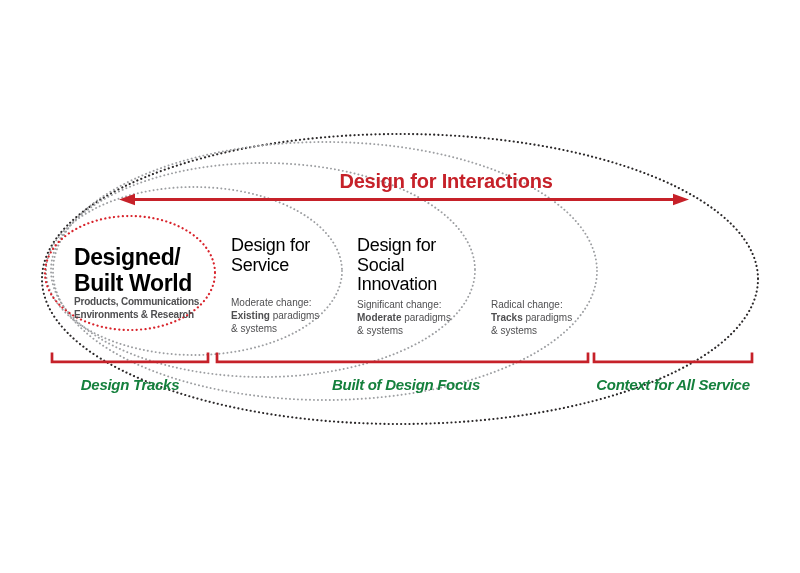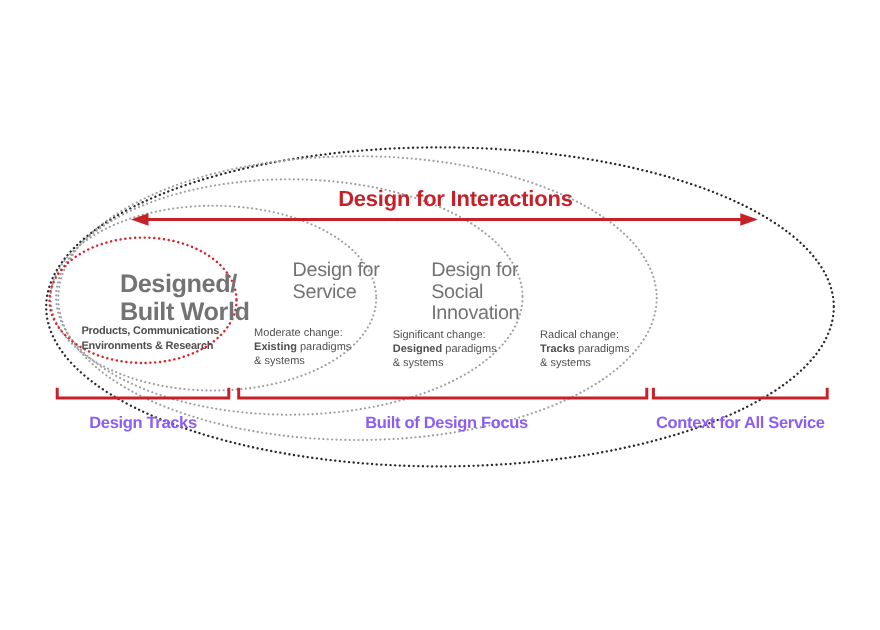--- a/index.html
+++ b/index.html
@@ -6,23 +6,22 @@
   #canvas{
     position:relative;
     width:800px;height:573px;
     background:#ffffff;
     font-family:"Liberation Sans", sans-serif;
     overflow:hidden;
   }
   #diagram-svg{position:absolute;left:0;top:0;}
   .abs{position:absolute;}
   .col-heading{
-    color:#737373;
+    color:#000000;
     white-space:pre-line;
-    margin-left:35px;
   }
   .heading-light{
     font-size:18px;
     line-height:19.5px;
     font-weight:400;
     letter-spacing:-0.3px;
   }
   .heading-bold{
     font-size:23px;
     line-height:26px;
@@ -37,28 +36,30 @@
   }
   .col-desc .kw{font-weight:700;margin-top:12px;}
   .desc-bold{font-weight:700;letter-spacing:-0.2px;}
   .diagram-title{
     color:#c62129;
     font-size:20px;
     font-weight:700;
     letter-spacing:-0.2px;
     white-space:nowrap;
     transform:translateX(-50%);
+    margin-left:32px;
   }
   .bracket-label{
-    color:#8b5cf6;
+    color:#15803d;
     font-size:15px;
     font-weight:700;
     letter-spacing:-0.3px;
     white-space:nowrap;
     transform:translateX(-50%);
+    font-style:italic;
   }
   .natural-heading{
     color:#58585a;
     font-size:22px;
     font-weight:700;
     letter-spacing:-0.4px;
     white-space:nowrap;
   }
 </style>
 </head>
@@ -93,21 +94,21 @@
 Environments &amp; Research</div>
 
   <div class="abs col-heading heading-light" style="left:231px;top:236px;">Design for
 Service</div>
   <div class="abs col-desc" style="left:231px;top:296px;"><span>Moderate change:</span><br><span class="kw">Existing</span><span> paradigms
 &amp; systems</span></div>
 
   <div class="abs col-heading heading-light" style="left:357px;top:236px;">Design for
 Social
 Innovation</div>
-  <div class="abs col-desc" style="left:357px;top:298px;"><span>Significant change:</span><br><span class="kw">Designed</span><span> paradigms
+  <div class="abs col-desc" style="left:357px;top:298px;"><span>Significant change:</span><br><span class="kw">Moderate</span><span> paradigms
 &amp; systems</span></div>
 
   <div class="abs col-desc" style="left:491px;top:298px;"><span>Radical change:</span><br><span class="kw">Tracks</span><span> paradigms
 &amp; systems</span></div>
 
 
   <div class="abs bracket-label" style="left:130px;top:376px;">Design Tracks</div>
   <div class="abs bracket-label" style="left:406px;top:376px;">Built of Design Focus</div>
   <div class="abs bracket-label" style="left:673px;top:376px;">Context for All Service</div>
 

